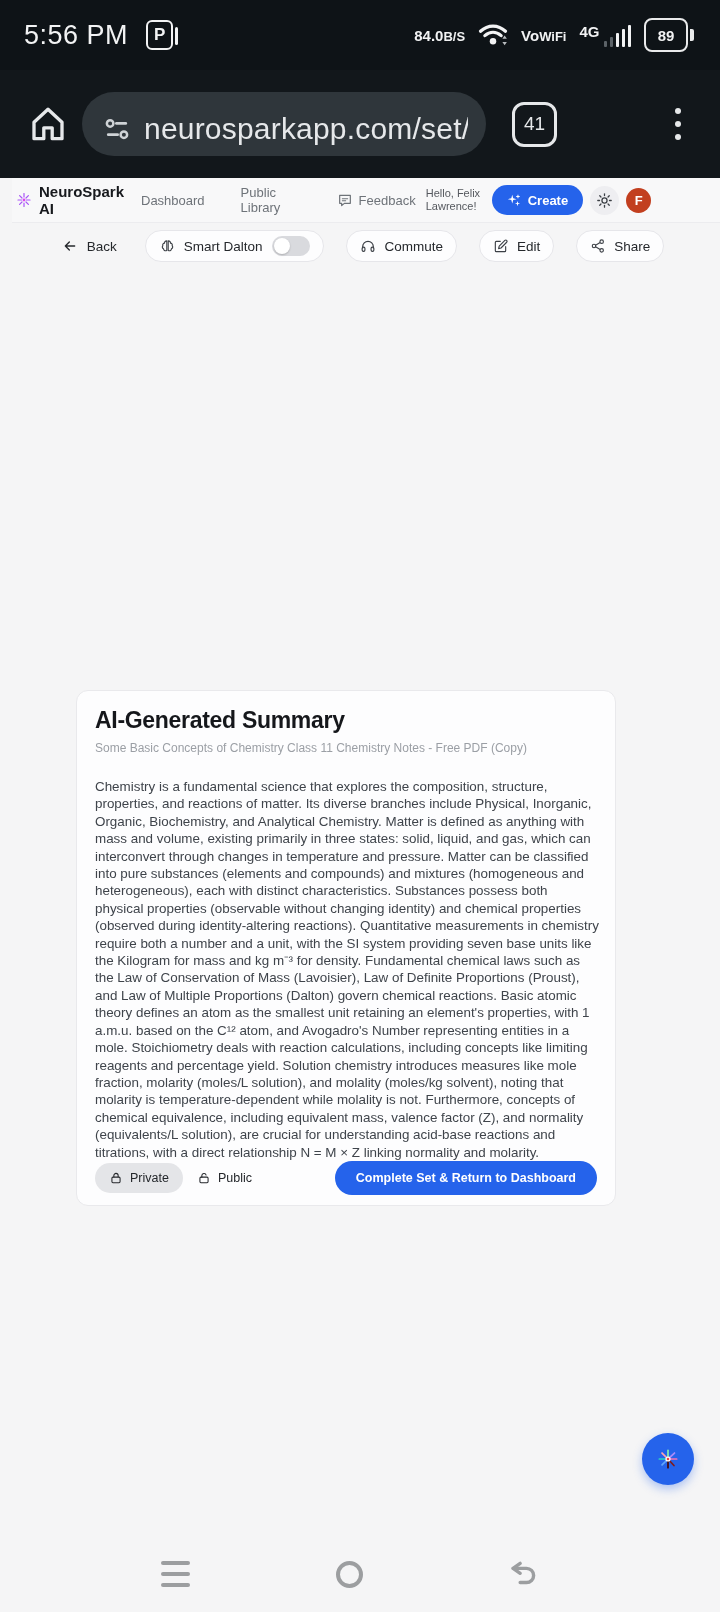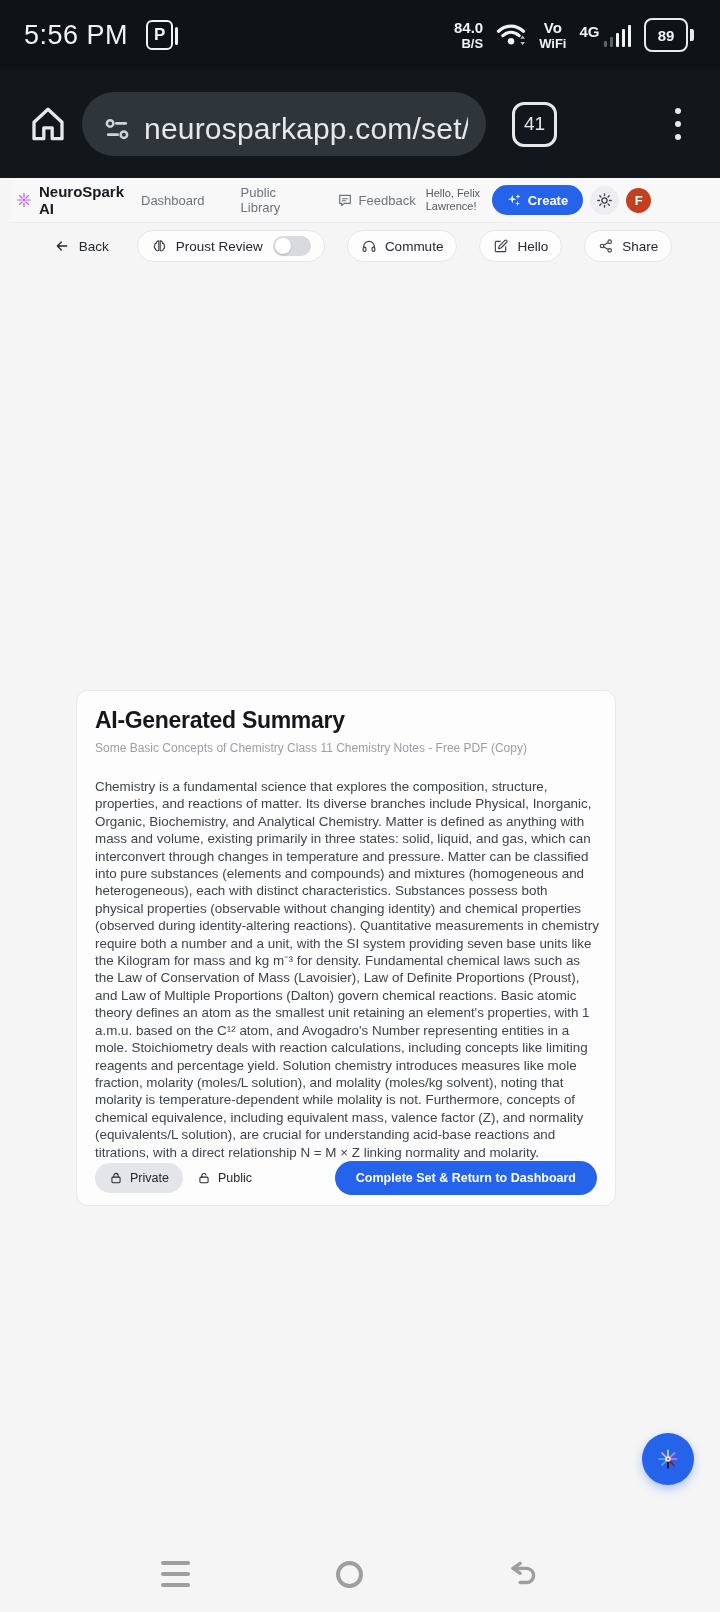--- a/index.html
+++ b/index.html
@@ -13,21 +13,21 @@
     background:#0e1317; display:flex; align-items:center; justify-content:space-between;
     padding:0 26px 0 24px; color:#f2f3f4; }
   .sb-left { display:flex; align-items:center; gap:18px; }
   .sb-time { font-size:27px; letter-spacing:.5px; }
   .sb-notif { width:27px; height:30px; border:2.5px solid #f2f3f4; border-radius:6px;
     display:flex; align-items:center; justify-content:center; position:relative; }
   .sb-notif i { font-style:normal; font-weight:bold; font-size:17px; }
   .sb-notif::after { content:""; position:absolute; right:-7px; top:5px; width:3px;
     height:18px; background:#f2f3f4; border-radius:2px; }
   .sb-right { display:flex; align-items:center; gap:13px; }
-  .stack { display:flex; flex-direction:column; align-items:flex-end; line-height:1; }
+  .stack { display:flex; flex-direction:row; align-items:flex-end; line-height:1; }
   .stack b { font-size:15px; }
   .stack i { font-style:normal; font-size:13px; font-weight:bold; margin-top:2px; }
   .stack.ctr { align-items:center; }
   .sig-wrap { display:flex; align-items:flex-end; gap:2px; }
   .sig-4g { font-size:15px; font-weight:bold; align-self:flex-start; margin-right:2px; }
   .bars { display:flex; align-items:flex-end; gap:2.5px; height:24px; }
   .bars span { width:3.5px; border-radius:1px; background:#f2f3f4; display:block; }
   .bars span:nth-child(1){height:6px;background:#5b6267;}
   .bars span:nth-child(2){height:10px;background:#5b6267;}
   .bars span:nth-child(3){height:14px;}
@@ -257,21 +257,21 @@
       </span>
       <span>Back</span>
     </div>
     <div class="pill">
       <span>
         <svg width="17" height="17" viewBox="0 0 24 24">
           <path d="M11 4 C8.5 4 7.6 5.8 7.8 7.2 C5.8 7.4 4.8 9.2 5.4 11 C4.2 12 4.5 14.6 6.4 15.2 C6.4 17.4 8.6 18.6 10.4 17.8 L11 17.5 V4 Z" fill="none" stroke="#3c4046" stroke-width="1.6" stroke-linejoin="round"></path>
           <path d="M13 4 C15.5 4 16.4 5.8 16.2 7.2 C18.2 7.4 19.2 9.2 18.6 11 C19.8 12 19.5 14.6 17.6 15.2 C17.6 17.4 15.4 18.6 13.6 17.8 L13 17.5 V4 Z" fill="none" stroke="#3c4046" stroke-width="1.6" stroke-linejoin="round"></path>
         </svg>
       </span>
-      <span>Proust Review</span>
+      <span>Smart Dalton</span>
       <span class="toggle">
           <span class="knob"></span>
         </span>
     </div>
     <div class="pill">
       <span>
         <svg width="16" height="16" viewBox="0 0 24 24">
           <path d="M4 15 v-2 a8 8 0 0 1 16 0 v2" fill="none" stroke="#3c4046" stroke-width="1.8" stroke-linecap="round"></path>
           <rect x="3.2" y="13.6" width="4.2" height="6.4" rx="2" fill="none" stroke="#3c4046" stroke-width="1.7"></rect>
           <rect x="16.6" y="13.6" width="4.2" height="6.4" rx="2" fill="none" stroke="#3c4046" stroke-width="1.7"></rect>
@@ -279,21 +279,21 @@
       </span>
       <span>Commute</span>
     </div>
     <div class="pill">
       <span>
         <svg width="16" height="16" viewBox="0 0 24 24">
           <path d="M11 5 H5 a1.5 1.5 0 0 0 -1.5 1.5 V19 a1.5 1.5 0 0 0 1.5 1.5 H17.5 A1.5 1.5 0 0 0 19 19 V13" fill="none" stroke="#3c4046" stroke-width="1.7" stroke-linecap="round"></path>
           <path d="M17.8 3.7 a1.9 1.9 0 0 1 2.7 2.7 L12 15 l-3.6 .9 L9.3 12.3 Z" fill="none" stroke="#3c4046" stroke-width="1.7" stroke-linejoin="round"></path>
         </svg>
       </span>
-      <span>Hello</span>
+      <span>Edit</span>
     </div>
     <div class="pill">
       <span>
         <svg width="16" height="16" viewBox="0 0 24 24">
           <circle cx="6" cy="12" r="2.6" fill="none" stroke="#3c4046" stroke-width="1.7"></circle>
           <circle cx="17.5" cy="5.5" r="2.6" fill="none" stroke="#3c4046" stroke-width="1.7"></circle>
           <circle cx="17.5" cy="18.5" r="2.6" fill="none" stroke="#3c4046" stroke-width="1.7"></circle>
           <line x1="8.3" y1="10.7" x2="15.2" y2="6.8" stroke="#3c4046" stroke-width="1.7"></line>
           <line x1="8.3" y1="13.3" x2="15.2" y2="17.2" stroke="#3c4046" stroke-width="1.7"></line>
         </svg>

